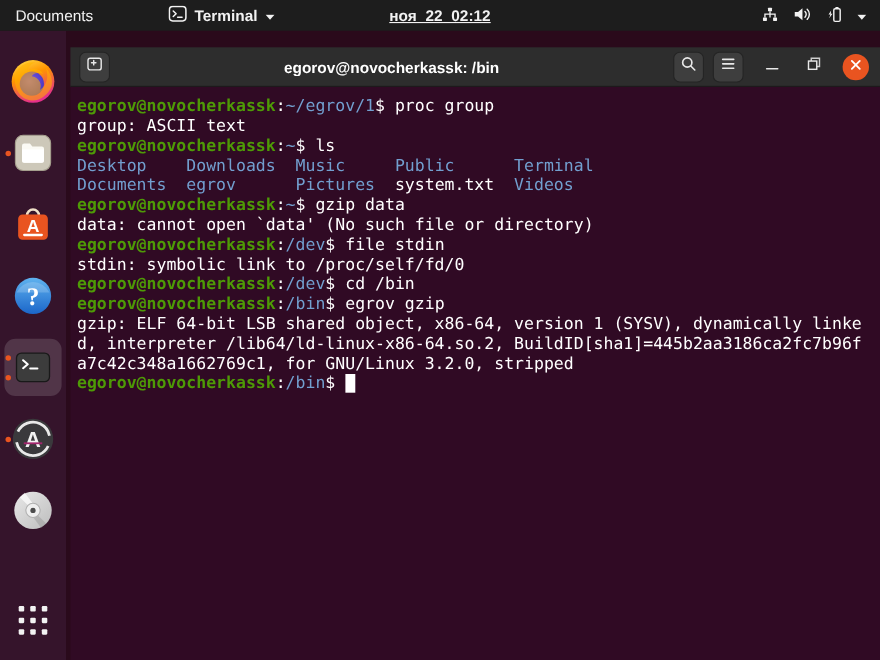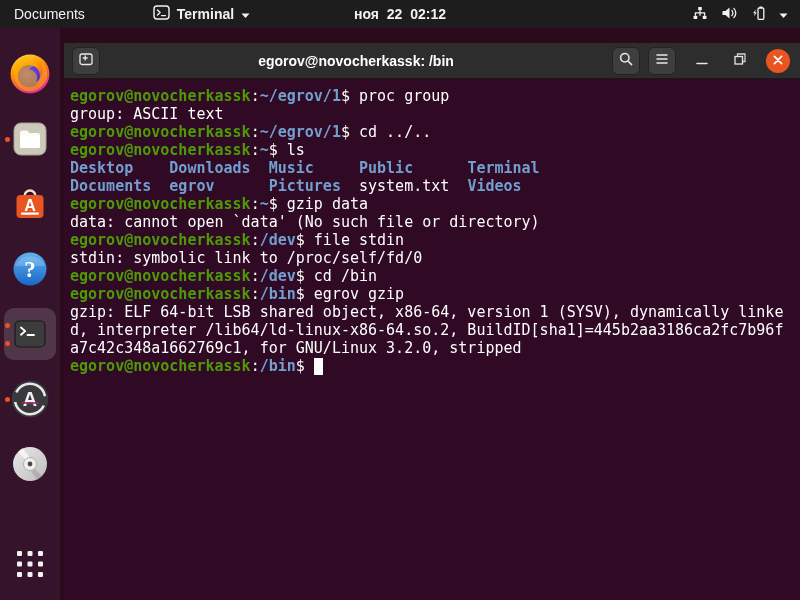--- a/index.html
+++ b/index.html
@@ -10,21 +10,21 @@
   *{margin:0;padding:0;box-sizing:border-box;}
   html,body{width:800px;height:600px;overflow:hidden;}
   body{font-family:"Liberation Sans",sans-serif;background:var(--wallpaper);position:relative;}
 
   
   .topbar{position:absolute;left:0;top:0;width:800px;height:28px;background:var(--topbar-bg);
     color:#f2f2f2;display:flex;align-items:center;font-size:14px;z-index:5;}
   .tb-left{display:flex;align-items:center;height:100%;}
   .tb-item{display:flex;align-items:center;height:100%;padding:0 14px;cursor:default;}
   .appmenu{margin-left:40px;gap:7px;font-weight:700;text-align:right;}
-  .tb-center{position:absolute;left:0;right:0;text-align:center;font-weight:600;word-spacing:4px;pointer-events:none;}
+  .tb-center{position:absolute;left:0;right:0;text-align:center;font-weight:600;word-spacing:4px;pointer-events:none;text-decoration:underline;}
   .tb-right{margin-left:auto;display:flex;align-items:center;gap:13px;padding:0 12px;height:100%;}
 
   
   .dock{position:absolute;left:0;top:28px;width:60px;height:572px;background:var(--dock-bg);
     display:flex;flex-direction:column;align-items:center;padding-top:22px;gap:17px;z-index:4;}
   .dock-item{position:relative;width:60px;height:48px;display:flex;align-items:center;justify-content:center;}
   .dock-item .tile{width:52px;height:52px;position:absolute;border-radius:10px;}
   .dock-item.active .tile{background:rgba(255,255,255,0.14);}
   .dock-item svg.appicon{position:relative;}
   .dock-dot{position:absolute;left:5px;width:5px;height:5px;border-radius:50%;background:var(--accent-orange);}
@@ -38,21 +38,21 @@
     display:flex;align-items:center;justify-content:center;flex:0 0 auto;}
   .win-title{flex:1;text-align:center;color:#fff;font-weight:bold;font-size:14px;
     white-space:nowrap;overflow:hidden;}
   .wc{width:24px;height:24px;display:flex;align-items:center;justify-content:center;flex:0 0 auto;}
   .wc.close{border-radius:50%;background:var(--accent-orange);}
 
   .term{flex:1;background:var(--terminal-bg);padding:8px 4px 0 6px;
     font-family:"DejaVu Sans Mono",monospace;font-size:15px;line-height:18px;overflow:hidden;}
   .tline{white-space:pre;}
   .c-g{color:var(--prompt-green);font-weight:bold;}
-  .c-b{color:var(--path-blue);font-weight:bold;}
+  .c-b{color:var(--path-blue);font-weight:normal;}
   .c-w{color:var(--terminal-fg);}
   .c-cursor{display:inline-block;width:9px;height:17px;background:#ffffff;vertical-align:bottom;}
 </style>
 </head>
 <body>
 
 <div class="topbar">
   <div class="tb-left">
     <div class="tb-item">Documents</div>
     <div class="tb-item appmenu">
@@ -264,21 +264,20 @@
       <span>
         <svg width="12" height="12" viewBox="0 0 12 12">
             <path d="M2.4 2.4l7.2 7.2M9.6 2.4L2.4 9.6" stroke="#ffffff" stroke-width="1.7" stroke-linecap="round"></path>
           </svg>
       </span>
     </div>
   </div>
   <div class="term">
       <div class="tline"><span class="c-g">egorov@novocherkassk</span><span class="c-w">:</span><span class="c-b">~/egrov/1</span><span class="c-w">$ proc group</span></div>
       <div class="tline"><span class="c-w">group: ASCII text</span></div>
-      <div class="tline"><span class="c-g">egorov@novocherkassk</span><span class="c-w">:</span><span class="c-b">~/egrov/1</span><span class="c-w">$ cd ../..</span></div>
       <div class="tline"><span class="c-g">egorov@novocherkassk</span><span class="c-w">:</span><span class="c-b">~</span><span class="c-w">$ ls</span></div>
       <div class="tline"><span class="c-b">Desktop</span><span class="c-w">    </span><span class="c-b">Downloads</span><span class="c-w">  </span><span class="c-b">Music</span><span class="c-w">     </span><span class="c-b">Public</span><span class="c-w">      </span><span class="c-b">Terminal</span></div>
       <div class="tline"><span class="c-b">Documents</span><span class="c-w">  </span><span class="c-b">egrov</span><span class="c-w">      </span><span class="c-b">Pictures</span><span class="c-w">  system.txt  </span><span class="c-b">Videos</span></div>
       <div class="tline"><span class="c-g">egorov@novocherkassk</span><span class="c-w">:</span><span class="c-b">~</span><span class="c-w">$ gzip data</span></div>
       <div class="tline"><span class="c-w">data: cannot open `data' (No such file or directory)</span></div>
       <div class="tline"><span class="c-g">egorov@novocherkassk</span><span class="c-w">:</span><span class="c-b">/dev</span><span class="c-w">$ file stdin</span></div>
       <div class="tline"><span class="c-w">stdin: symbolic link to /proc/self/fd/0</span></div>
       <div class="tline"><span class="c-g">egorov@novocherkassk</span><span class="c-w">:</span><span class="c-b">/dev</span><span class="c-w">$ cd /bin</span></div>
       <div class="tline"><span class="c-g">egorov@novocherkassk</span><span class="c-w">:</span><span class="c-b">/bin</span><span class="c-w">$ egrov gzip</span></div>
       <div class="tline"><span class="c-w">gzip: ELF 64-bit LSB shared object, x86-64, version 1 (SYSV), dynamically linke</span></div>

